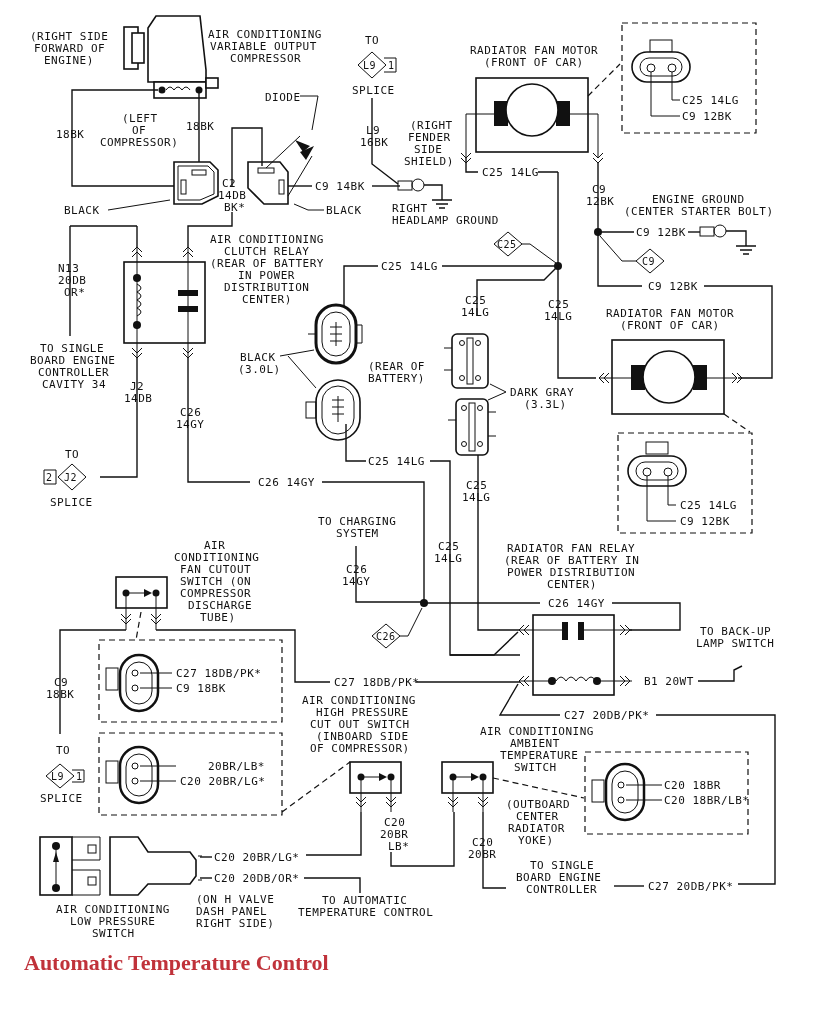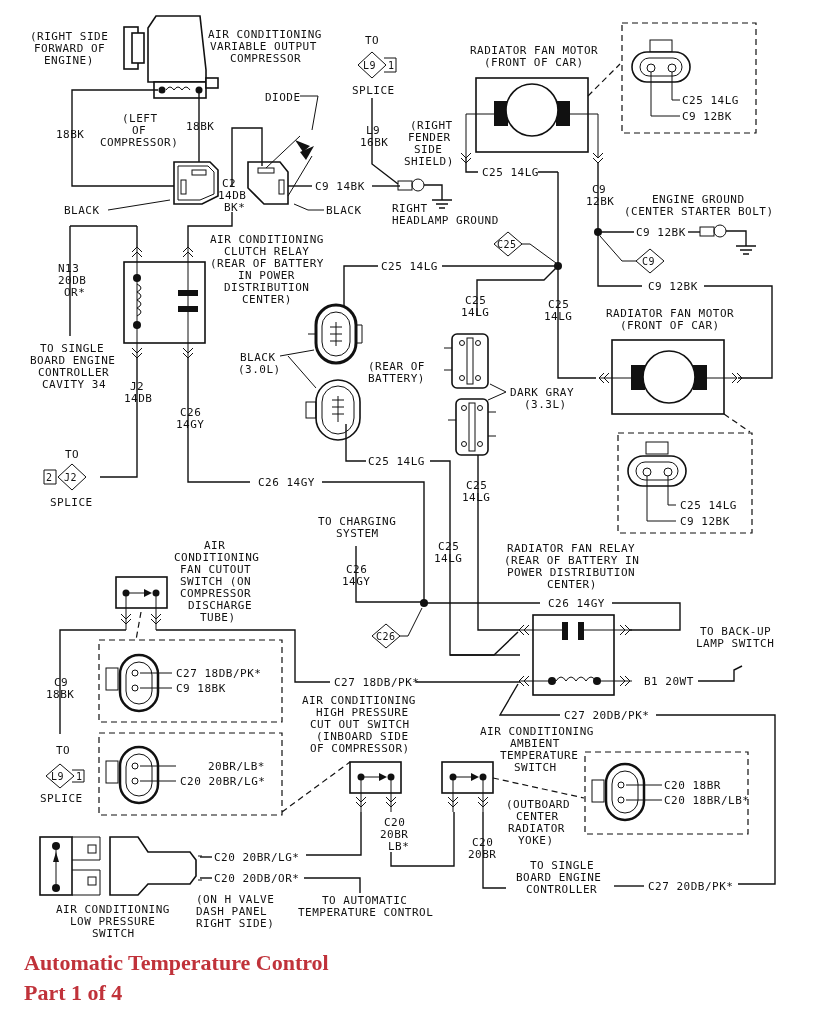--- a/index.html
+++ b/index.html
@@ -554,14 +554,13 @@
     <text x="196" y="927">RIGHT SIDE)</text>
   </g>
   <g>
     <text x="322" y="904">TO AUTOMATIC</text>
     <text x="298" y="916">TEMPERATURE CONTROL</text>
   </g>
 </svg>
 
 <div class="caption" style="top: 948px; color: rgb(192, 50, 58);">
   <div>Automatic Temperature Control</div>
-  <div>Part 1 of 4</div>
 </div>
 
 </body></html>

